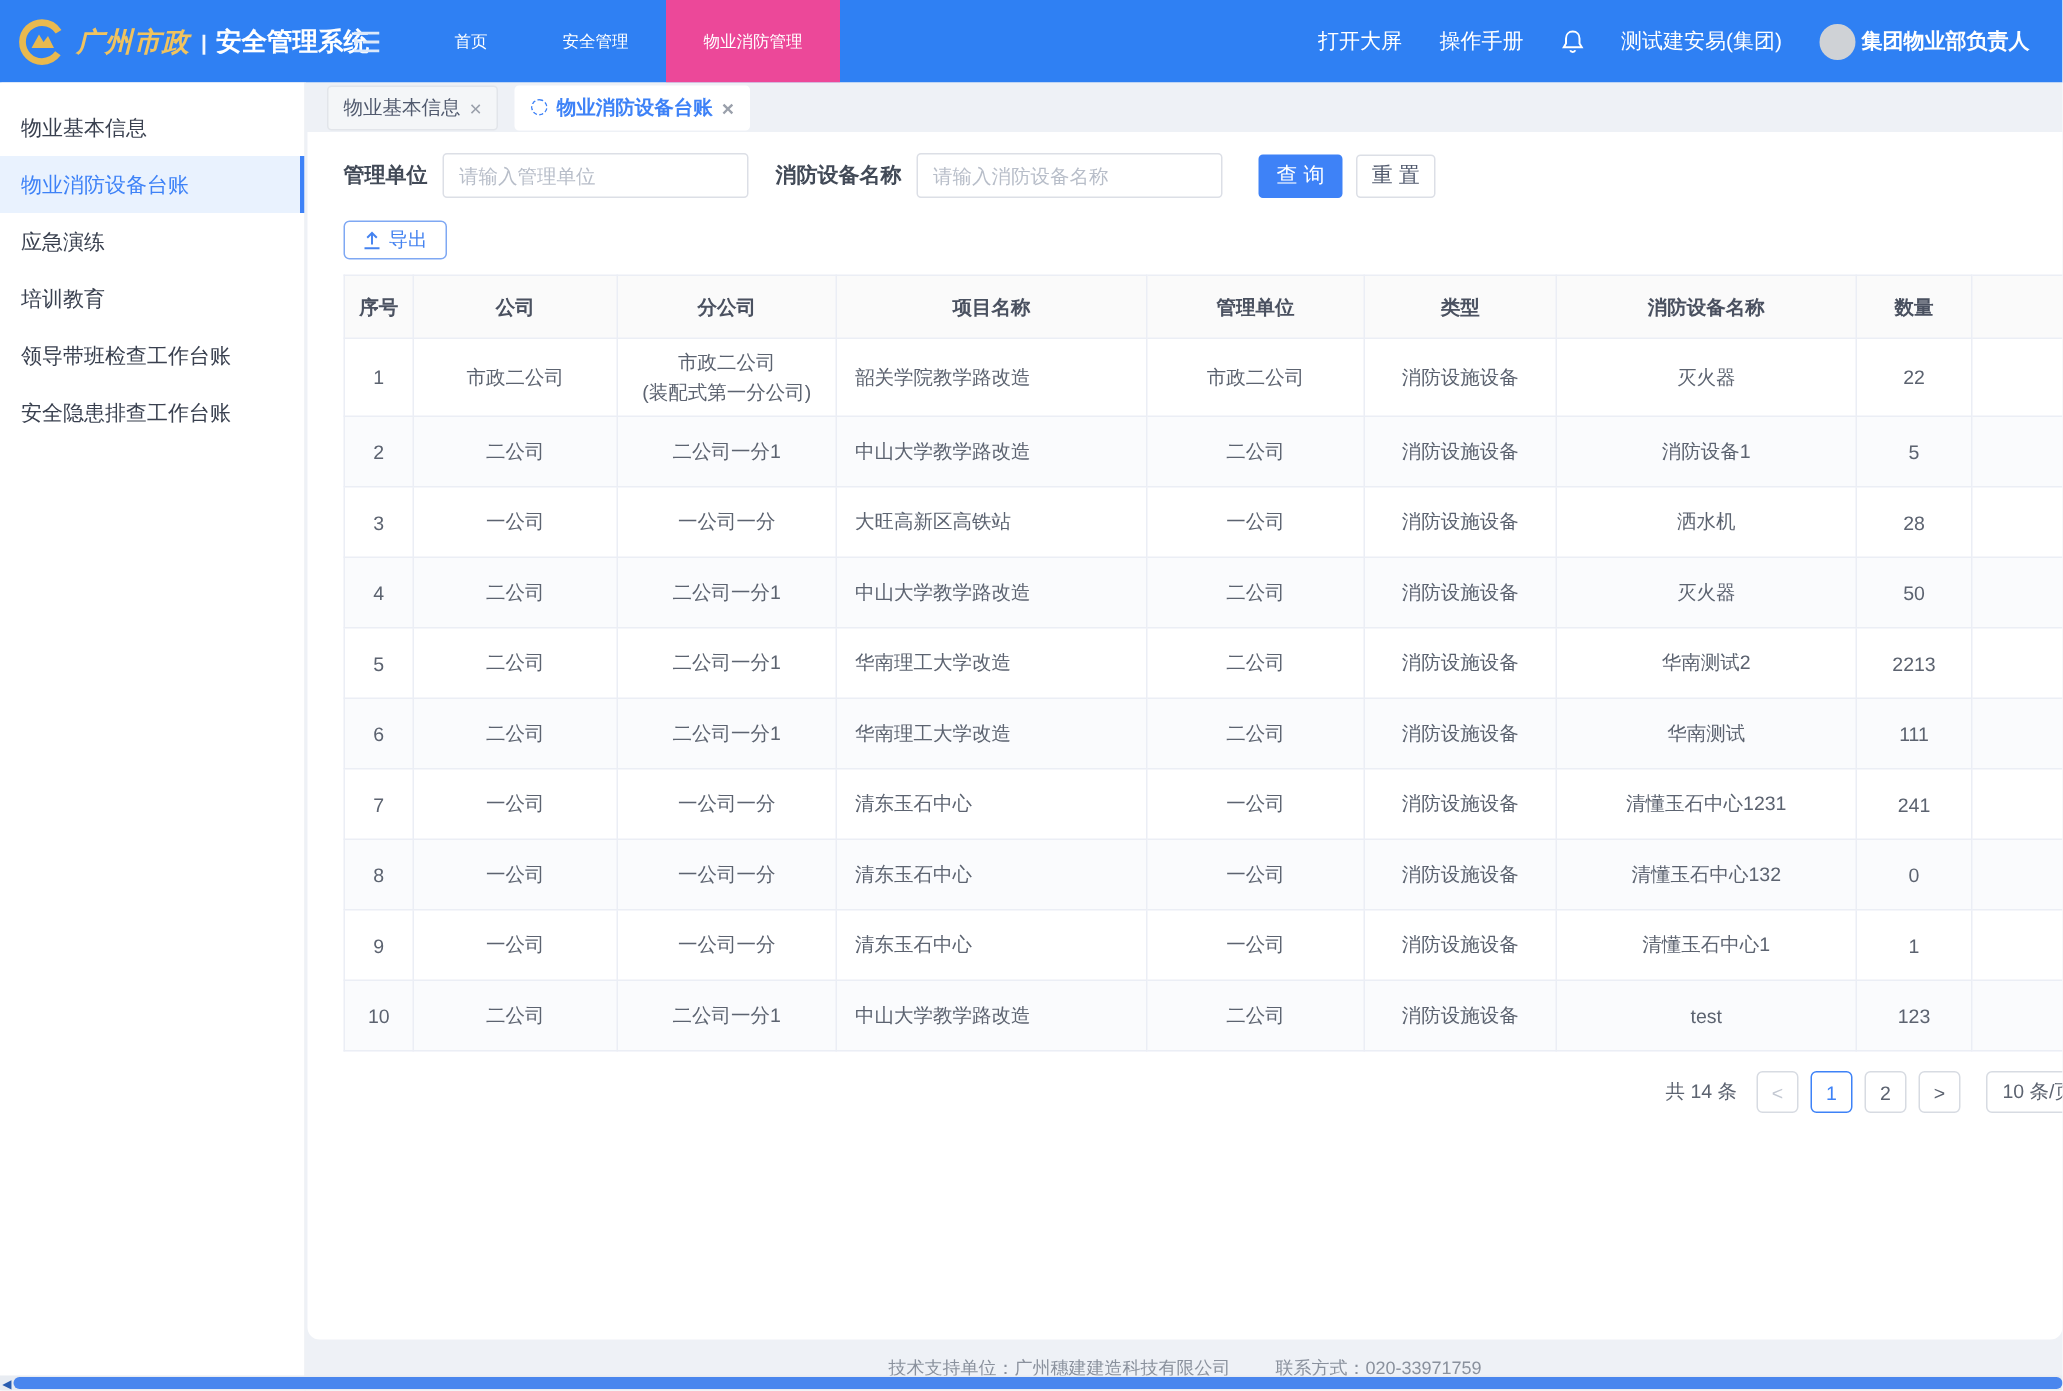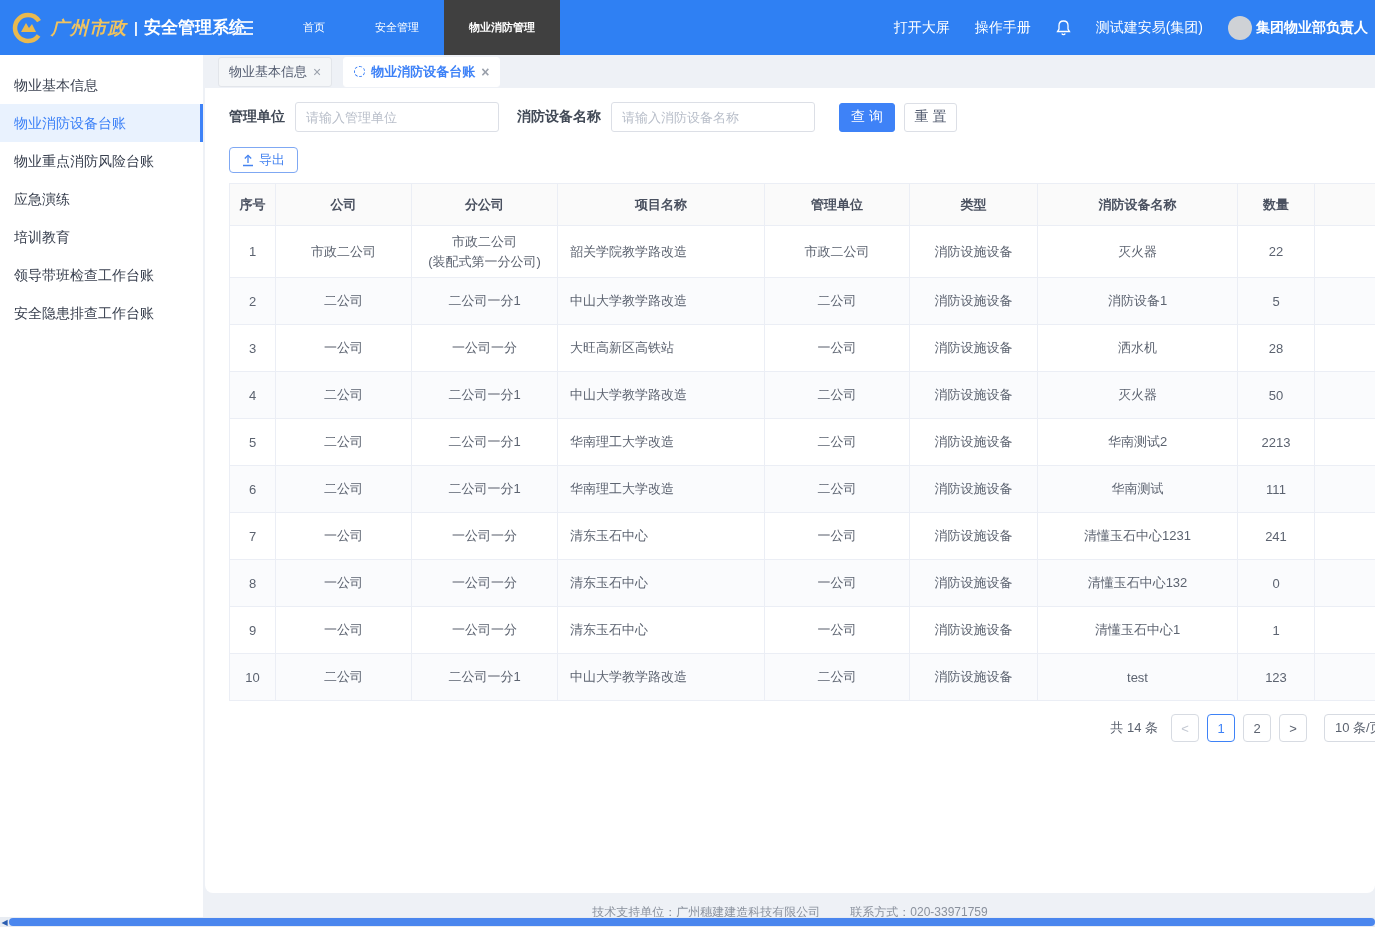--- a/index.html
+++ b/index.html
@@ -9,22 +9,22 @@
   
   .header { height:55px; background:#2f80f3; display:flex; align-items:center; color:#fff; }
   .logo-area { width:203px; flex-shrink:0; display:flex; align-items:center; padding-left:12px; }
   .emblem { width:32px; height:32px; margin-right:7px; flex-shrink:0; }
   .logo-script { color:#f0c35f; font-style:italic; font-weight:bold; font-size:18px; letter-spacing:1px; white-space:nowrap; }
   .logo-divider { color:#fff; margin:0 6px 0 7px; font-weight:bold; opacity:.95; }
   .app-title { font-size:17px; font-weight:bold; white-space:nowrap; }
   .menu-fold { margin-left:33px; display:flex; align-items:center; cursor:pointer; }
   .topnav { display:flex; height:100%; margin-left:25px; }
   .nav-item { padding:0 25px; height:100%; display:flex; align-items:center; font-size:11px; cursor:pointer; white-space:nowrap; }
-  .nav-item.active { background:#404040; font-weight:bold; }
-  .header-right { margin-left:auto; display:flex; align-items:center; gap:25px; padding-right:7px; font-size:14px; }
+  .nav-item.active { background:#ec4899; font-weight:normal; }
+  .header-right { margin-left:auto; display:flex; align-items:center; gap:25px; padding-right:22px; font-size:14px; }
   .header-link { cursor:pointer; white-space:nowrap; }
   .bell { display:flex; align-items:center; cursor:pointer; }
   .user-wrap { display:flex; align-items:center; gap:4px; cursor:pointer; }
   .avatar { width:24px; height:24px; border-radius:50%; background:#cfd2d6; }
   .user-name { font-weight:bold; white-space:nowrap; }
 
   
   .shell { display:flex; height:872px; }
   .sidebar { width:203px; background:#fff; padding-top:11px; flex-shrink:0; box-shadow:1px 0 0 #e8eaee; }
   .side-item { height:38px; line-height:38px; padding-left:14px; font-size:14px; color:#39404f; cursor:pointer; white-space:nowrap; }
@@ -133,23 +133,20 @@
 </div>
 
 <div class="shell">
 
   <div class="sidebar" id="sidebar">
       <div class="side-item">
       <span>物业基本信息</span>
     </div>
       <div class="side-item active">
       <span>物业消防设备台账</span>
-    </div>
-      <div class="side-item">
-      <span>物业重点消防风险台账</span>
     </div>
       <div class="side-item">
       <span>应急演练</span>
     </div>
       <div class="side-item">
       <span>培训教育</span>
     </div>
       <div class="side-item">
       <span>领导带班检查工作台账</span>
     </div>

